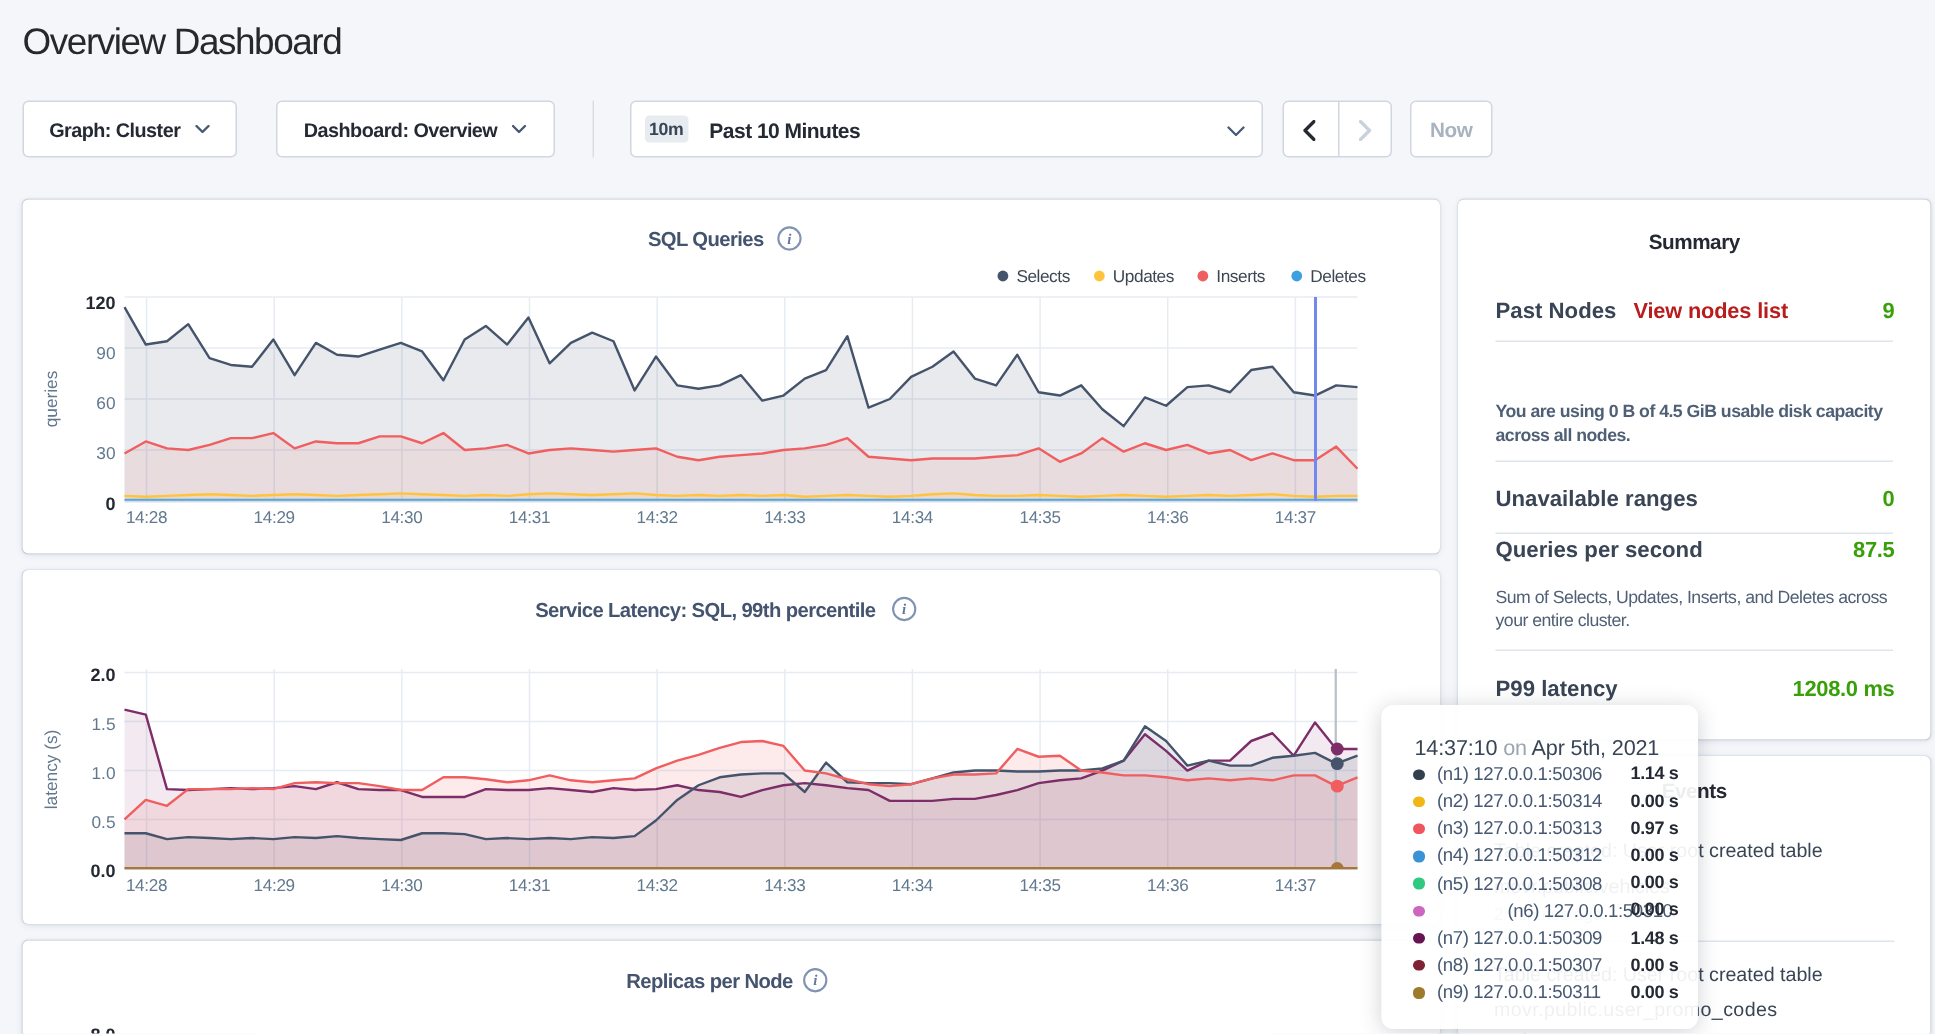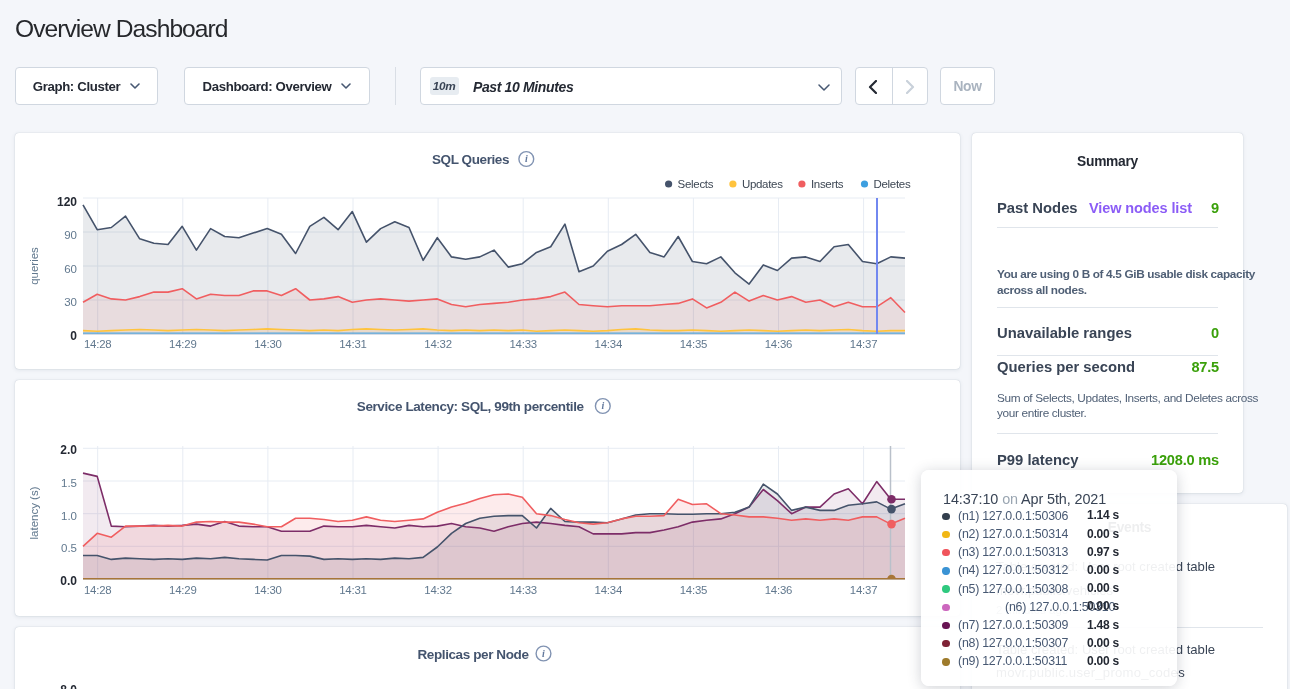--- a/index.html
+++ b/index.html
@@ -14,21 +14,21 @@
 <body>
 <div style="position:absolute;left:15px;top:16.5px;font-size:24.6px;line-height:1;color:#26282c;letter-spacing:-0.95px;">Overview Dashboard</div>
 <div style="position:absolute;left:15px;top:67px;height:38px;">
 <div class="btn" style="position:absolute;left:0;top:0;width:143px;">Graph: Cluster<svg width="10" height="6" viewBox="0 0 10 6" style="margin-left:10px;">
         <path d="M1,1 L5,5 L9,1" fill="none" stroke="#475872" stroke-width="1.6" stroke-linecap="round" stroke-linejoin="round"></path>
       </svg></div>
 <div class="btn" style="position:absolute;left:169px;top:0;width:186px;">Dashboard: Overview<svg width="10" height="6" viewBox="0 0 10 6" style="margin-left:10px;">
         <path d="M1,1 L5,5 L9,1" fill="none" stroke="#475872" stroke-width="1.6" stroke-linecap="round" stroke-linejoin="round"></path>
       </svg></div>
 <div style="position:absolute;left:380px;top:0;height:38px;border-left:1px solid #d9dee5;"></div>
-<div class="btn" style="position:absolute;left:405px;top:0;width:422px;justify-content:flex-start;padding:0;font-style:italic;">
+<div class="btn" style="position:absolute;left:405px;top:0;width:422px;justify-content:flex-start;padding:0;">
   <span style="position:absolute;left:8.6px;top:9px;width:29px;height:18px;line-height:18px;text-align:center;background:#e7ecf1;border-radius:3px;font-size:11.8px;font-weight:bold;color:#394455;letter-spacing:-0.3px;">10m</span>
   <span style="position:absolute;left:51.9px;top:10.5px;font-size:14px;font-weight:bold;color:#242933;">Past 10 Minutes</span>
   <svg width="12" height="7" viewBox="0 0 12 7" style="position:absolute;left:397px;top:16px;">
         <path d="M1,1 L6,6 L11,1" fill="none" stroke="#475872" stroke-width="1.5" stroke-linecap="round" stroke-linejoin="round"></path>
       </svg>
 </div>
 <div style="position:absolute;left:840px;top:0;width:73px;height:38px;border:1px solid #d0d7e0;border-radius:4px;background:#fff;box-sizing:border-box;">
   <div style="position:absolute;left:50%;top:0;height:100%;border-left:1px solid #d0d7e0;"></div>
   <svg width="9" height="14" viewBox="0 0 9 14" style="position:absolute;left:12px;top:12px;">
         <path d="M8,1 L2,7 L8,13" fill="none" stroke="#242933" stroke-width="2.2" stroke-linecap="round" stroke-linejoin="round"></path>
@@ -139,25 +139,25 @@
       <text x="678.4" y="214" text-anchor="middle" font-size="11.4" letter-spacing="-0.2" fill="#61788e">14:35</text>
       <text x="763.5" y="214" text-anchor="middle" font-size="11.4" letter-spacing="-0.2" fill="#61788e">14:36</text>
       <text x="848.6" y="214" text-anchor="middle" font-size="11.4" letter-spacing="-0.2" fill="#61788e">14:37</text>
 </svg></div>
 <div class="card" style="left:15px;top:627px;width:945px;height:80px;"><svg width="945" height="70" viewBox="0 0 945 70" font-family="Liberation Sans, sans-serif">
 <text x="458" y="31.5" text-anchor="middle" font-size="13.5" font-weight="bold" fill="#44546e" letter-spacing="-0.4">Replicas per Node</text>
 <circle cx="528.5" cy="26.5" r="7.4" fill="none" stroke="#8193b2" stroke-width="1.4"></circle>
       <text x="528.5" y="29.9" text-anchor="middle" font-size="10" fill="#62789c" font-family="Liberation Serif, serif" font-style="italic" font-weight="bold">i</text>
 <text x="62" y="67" text-anchor="end" font-size="12" font-weight="bold" fill="#242933">8.0</text>
 </svg></div>
-<div class="card" style="left:972px;top:133px;width:271px;height:360px;">
+<div class="card" style="left:972px;top:133px;width:315px;height:360px;">
 <div style="position:absolute;top:20.5px;left:0;width:100%;text-align:center;font-size:13.8px;font-weight:bold;color:#242933;letter-spacing:-0.3px;">Summary</div>
 <div class="srow" style="top:66.5px;">
       <span class="slbl">Past Nodes</span>
-      <span style="position:absolute;left:92px;color:#8b5cf6;font-weight:bold;font-size:14.5px;letter-spacing:-0.1px;top:0.2px;">View nodes list</span>
+      <span style="position:absolute;left:92px;color:#b91c1c;font-weight:bold;font-size:14.5px;letter-spacing:-0.1px;top:0.2px;">View nodes list</span>
       <span class="sval">9</span>
     </div>
 <div class="sdiv" style="top:94px;"></div>
 <div class="ssub" style="top:134px;font-weight:bold;">You are using 0 B of 4.5 GiB usable disk capacity across all nodes.</div>
 <div class="sdiv" style="top:174px;"></div>
 <div class="srow" style="top:192px;">
       <span class="slbl">Unavailable ranges</span>
       <span class="sval">0</span>
     </div>
 <div class="sdiv" style="top:222px;"></div>
@@ -175,21 +175,21 @@
 <div class="card" style="left:972px;top:504px;width:315px;height:260px;">
 <div style="position:absolute;top:16px;left:0;width:100%;text-align:center;font-size:13.8px;font-weight:bold;color:#242933;letter-spacing:-0.3px;">Events</div>
 <div class="erow" style="top:55px;">Table created: User root created table</div>
 <div class="erow" style="top:78.5px;">movr.public.vehicles</div>
 <div style="position:absolute;left:24px;top:100px;font-size:11.5px;color:#9aa5b1;">2 minutes ago</div>
 <div style="position:absolute;left:24px;top:123px;width:267px;border-top:1px solid #e0e5eb;"></div>
 <div class="erow" style="top:137.5px;">Table created: User root created table</div>
 <div class="erow" style="top:160.5px;letter-spacing:0.25px;">movr.public.user_promo_codes</div>
 <div style="position:absolute;left:24px;top:184px;font-size:11.5px;color:#9aa5b1;">2 minutes ago</div>
 </div>
-<div style="position:absolute;left:921px;top:470px;width:256px;height:216px;background:rgba(255,255,255,0.92);border-radius:8px;box-shadow:0 2px 14px rgba(40,50,70,0.22);z-index:30;">
+<div style="position:absolute;left:921px;top:470px;width:211px;height:216px;background:rgba(255,255,255,0.92);border-radius:8px;box-shadow:0 2px 14px rgba(40,50,70,0.22);z-index:30;">
 <div style="position:absolute;left:22px;top:20.5px;font-size:14.4px;color:#394455;letter-spacing:-0.1px;">14:37:10 <span style="color:#9aa5b1;">on</span> Apr 5th, 2021</div>
 <div style="position:absolute;left:0;top:37.3px;height:18.2px;width:100%;">
       <span style="position:absolute;left:21.3px;top:5.3px;width:7.4px;height:7.4px;border-radius:50%;background:#333f4d;"></span>
       <span style="position:absolute;left:37px;top:1.5px;font-size:12.4px;letter-spacing:-0.25px;color:#475872;">(n1) 127.0.0.1:50306</span>
       <span style="position:absolute;left:166px;top:1.2px;font-size:12px;letter-spacing:-0.25px;color:#242933;font-weight:bold;">1.14 s</span>
     </div>
     <div style="position:absolute;left:0;top:55.5px;height:18.2px;width:100%;">
       <span style="position:absolute;left:21.3px;top:5.3px;width:7.4px;height:7.4px;border-radius:50%;background:#f1b715;"></span>
       <span style="position:absolute;left:37px;top:1.5px;font-size:12.4px;letter-spacing:-0.25px;color:#475872;">(n2) 127.0.0.1:50314</span>
       <span style="position:absolute;left:166px;top:1.2px;font-size:12px;letter-spacing:-0.25px;color:#242933;font-weight:bold;">0.00 s</span>

